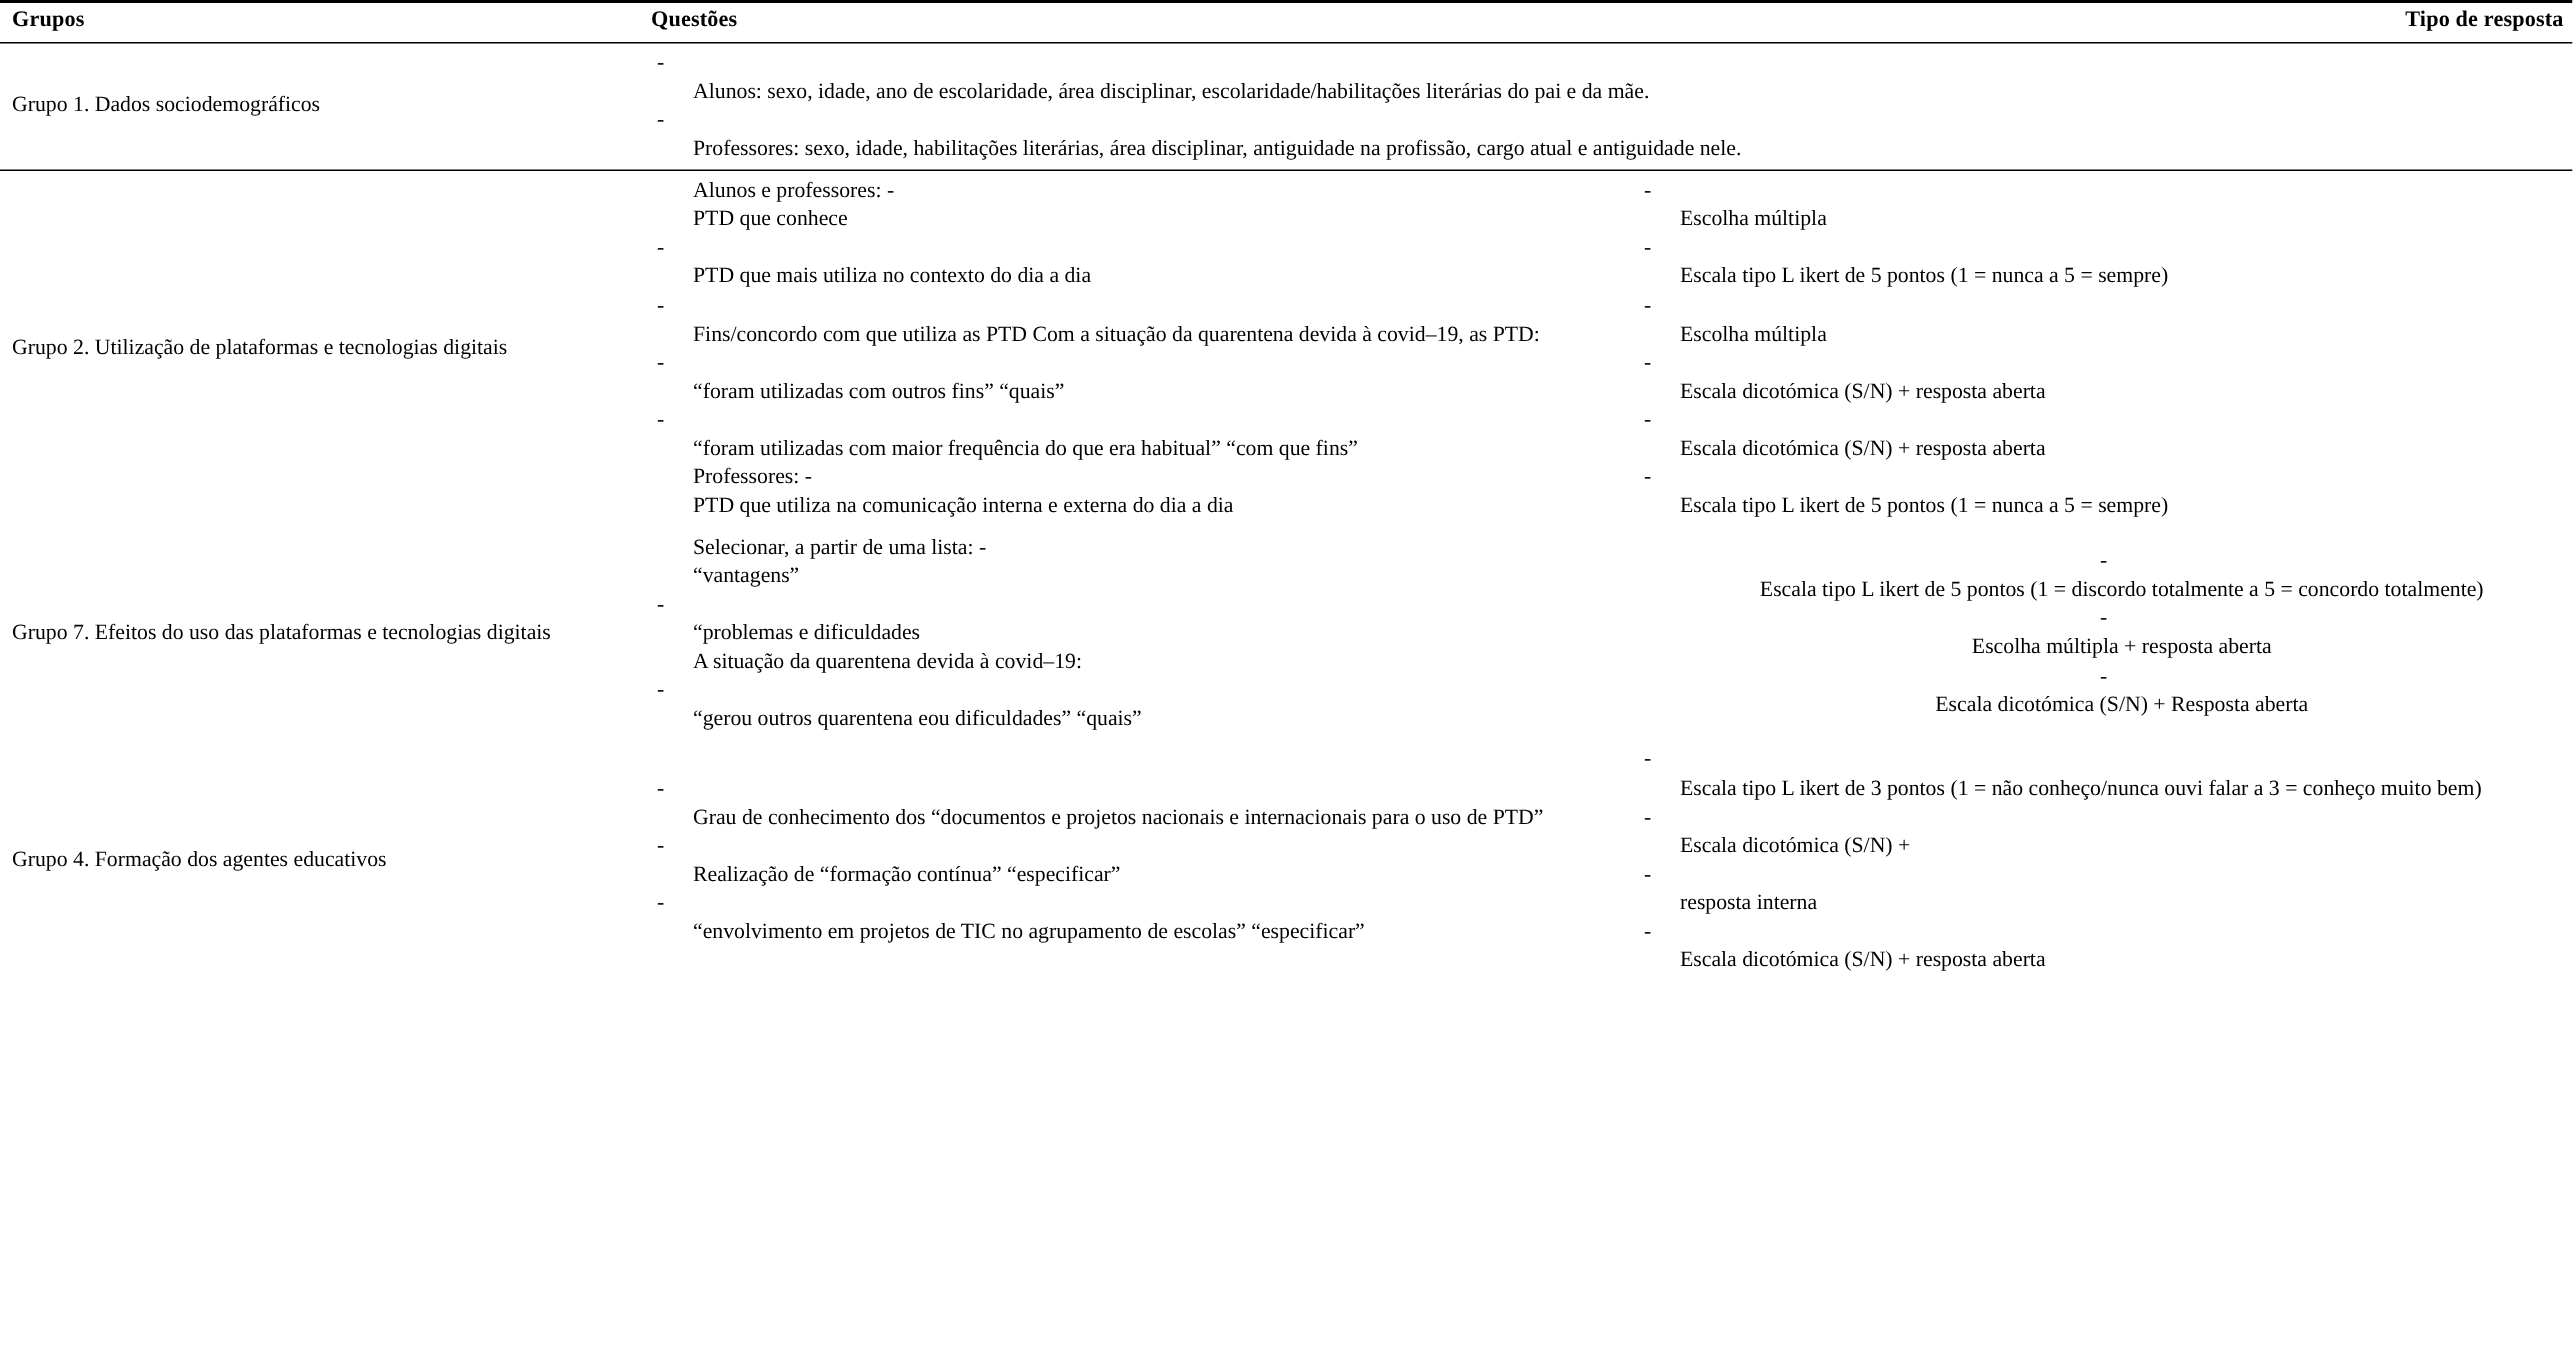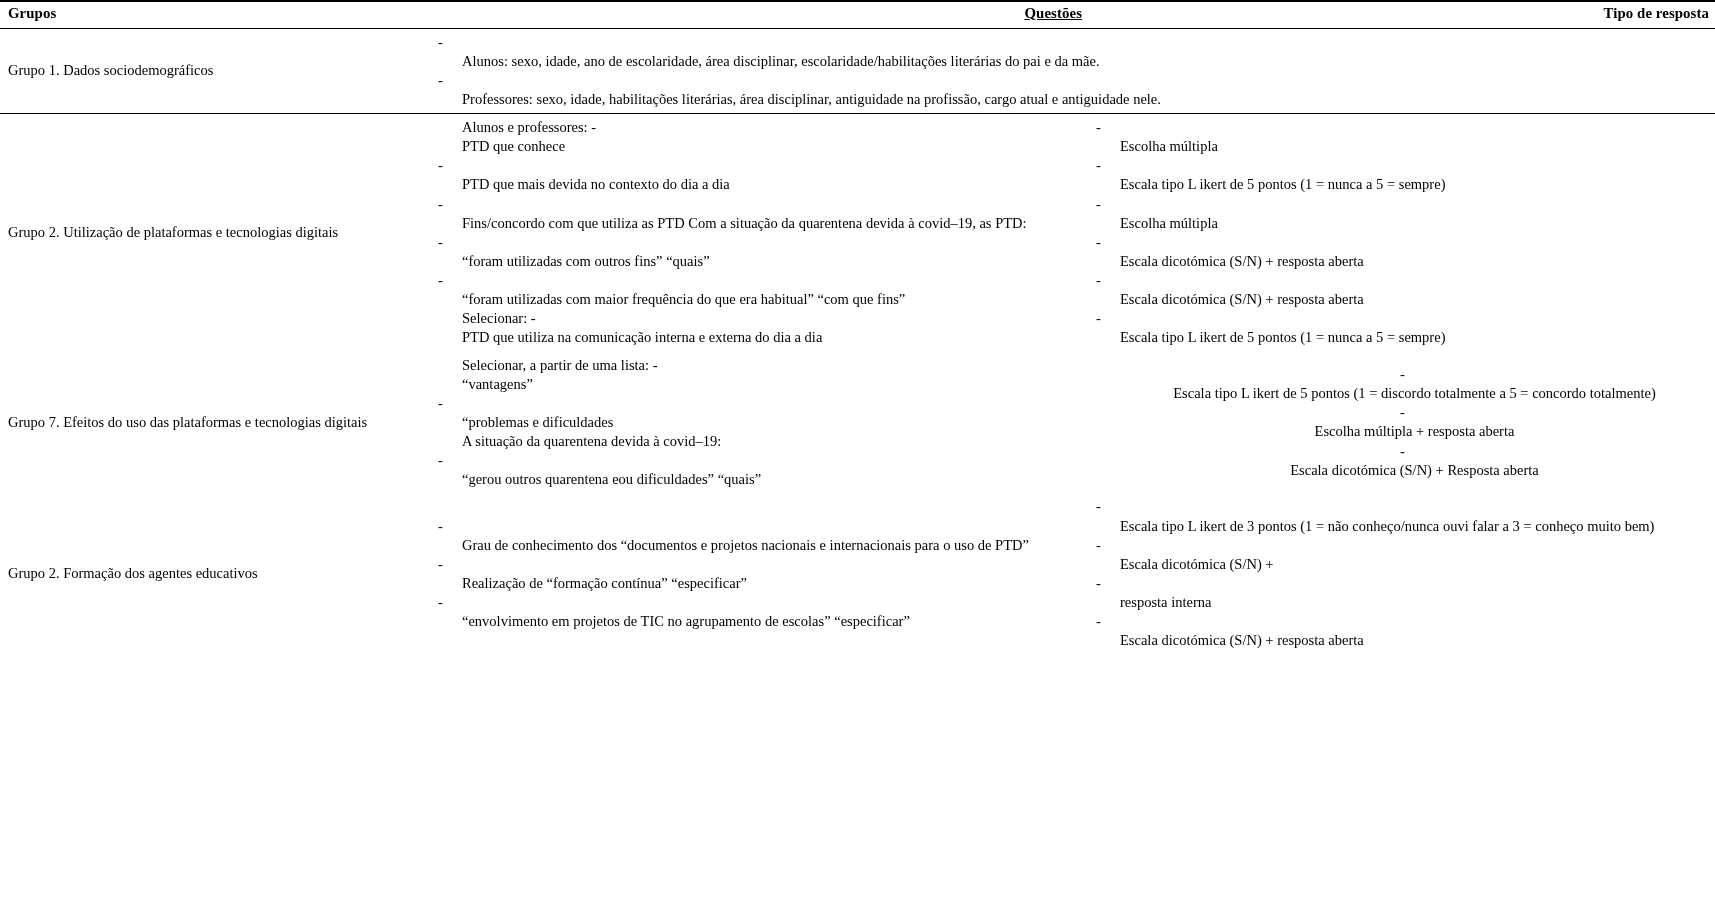--- a/index.html
+++ b/index.html
@@ -35,21 +35,21 @@
   thead th {
     font-weight: bold;
     font-size: 14.8px;
     padding: 2px 6px 4px 6px;
     border-top: 2.2px solid #000;
     border-bottom: 1.3px solid #000;
     vertical-align: bottom;
     letter-spacing: 0.1px;
   }
   th.h-groups  { text-align: left; padding-left: 8px; }
-  th.h-quest   { text-align: right; text-decoration: underline; }
+  th.h-quest   { text-align: left; }
   th.h-resp    { text-align: right; }
 
   tbody td {
     vertical-align: middle;
     padding: 0;
   }
   tbody tr.grp1 td { border-bottom: 1.2px solid #000; }
   tbody tr.last td { border-bottom: none; }
 
   .cell-group {
@@ -111,28 +111,28 @@
       </tr>
 
       <tr class="grp2">
         <td class="cell-group">
           <span>Grupo 2. Utilização de plataformas e tecnologias digitais</span>
         </td>
         <td class="cell-q">
           <span class="line">Alunos e professores:   -</span>
           <span class="line">PTD que conhece</span>
           <span class="dash">-</span>
-          <span class="line">PTD que mais devida no contexto do dia a dia</span>
+          <span class="line">PTD que mais utiliza no contexto do dia a dia</span>
           <span class="dash">-</span>
           <span class="line">Fins/concordo com que utiliza as PTD Com a situação da quarentena devida à covid–19, as PTD:</span>
           <span class="dash">-</span>
           <span class="line">“foram utilizadas com outros fins” “quais”</span>
           <span class="dash">-</span>
           <span class="line">“foram utilizadas com maior frequência do que era habitual” “com que fins”</span>
-          <span class="line">Selecionar:   -</span>
+          <span class="line">Professores:   -</span>
           <span class="line">PTD que utiliza na comunicação interna e externa do dia a dia</span>
         </td>
         <td class="cell-r">
           <span class="dash">-</span>
           <span class="line">Escolha múltipla</span>
           <span class="dash">-</span>
           <span class="line">Escala tipo L ikert de 5 pontos (1 = nunca a 5 = sempre)</span>
           <span class="dash">-</span>
           <span class="line">Escolha múltipla</span>
           <span class="dash">-</span>
@@ -162,21 +162,21 @@
           <span class="line">Escala tipo L ikert de 5 pontos (1 = discordo totalmente a 5 = concordo totalmente)</span>
           <span class="dash">-</span>
           <span class="line">Escolha múltipla + resposta aberta</span>
           <span class="dash">-</span>
           <span class="line">Escala dicotómica (S/N) + Resposta aberta</span>
         </td>
       </tr>
 
       <tr class="grp4 last">
         <td class="cell-group">
-          <span>Grupo 2. Formação dos agentes educativos</span>
+          <span>Grupo 4. Formação dos agentes educativos</span>
         </td>
         <td class="cell-q">
           <span class="dash">-</span>
           <span class="line">Grau de conhecimento dos “documentos e projetos nacionais e internacionais para o uso de PTD”</span>
           <span class="dash">-</span>
           <span class="line">Realização de “formação contínua” “especificar”</span>
           <span class="dash">-</span>
           <span class="line">“envolvimento em projetos de TIC no agrupamento de escolas” “especificar”</span>
         </td>
         <td class="cell-r">

